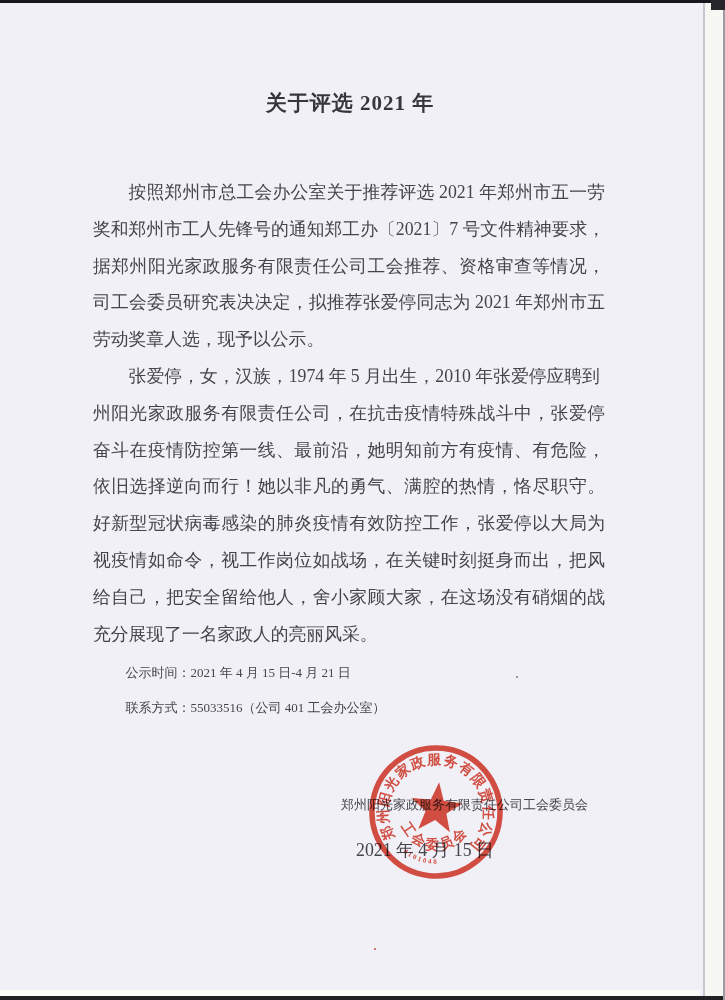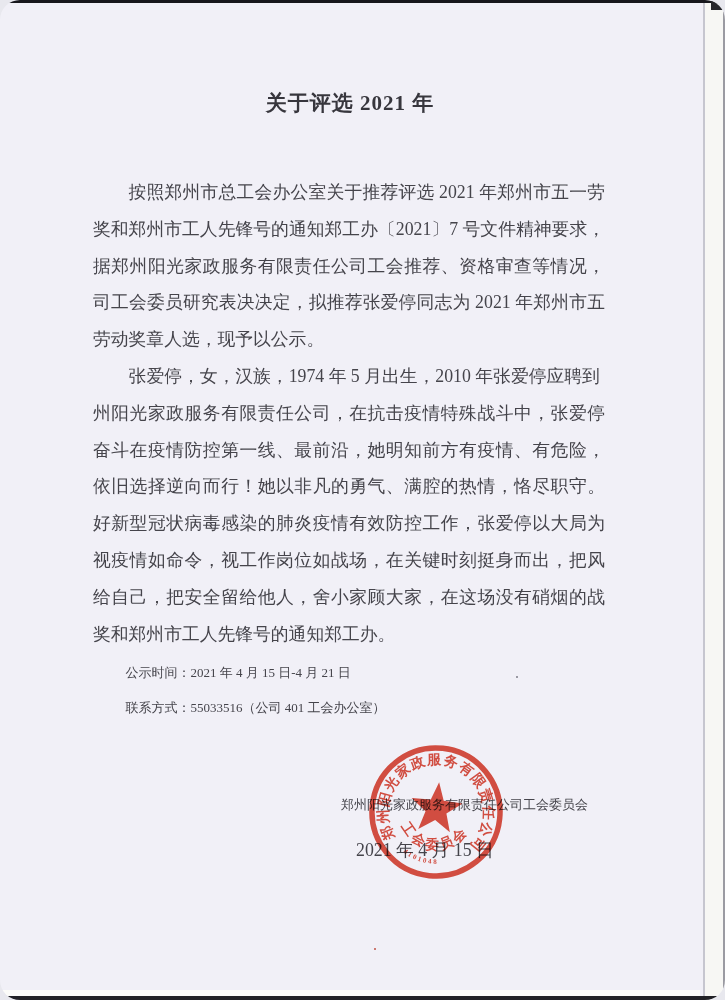--- a/index.html
+++ b/index.html
@@ -4,21 +4,20 @@
 <style>
   html,body{margin:0;padding:0;}
   body{background:#e8e8ee;}
   .page{
     position:relative;
     width:725px;height:1000px;
     background:#f1f0f7;
     overflow:hidden;
     font-family:"Liberation Serif","DejaVu Serif",serif;
     color:#45444b;
-    border-radius:20px;
   }
   
   .title-block{
     position:absolute;top:84px;left:70px;width:560px;
     text-align:center;font-weight:bold;font-size:21px;
     line-height:38px;color:#37363d;letter-spacing:1px;
   }
   .body-block{
     position:absolute;top:174px;left:93px;width:512px;
     font-size:17.8px;line-height:36.8px;
@@ -75,21 +74,21 @@
     <div class="tline j">据郑州阳光家政服务有限责任公司工会推荐、资格审查等情况，经公</div>
     <div class="tline j">司工会委员研究表决决定，拟推荐张爱停同志为 2021 年郑州市五一</div>
     <div class="tline">劳动奖章人选，现予以公示。</div>
     <div class="tline indent">张爱停，女，汉族，1974 年 5 月出生，2010 年张爱停应聘到郑</div>
     <div class="tline j">州阳光家政服务有限责任公司，在抗击疫情特殊战斗中，张爱停坚守</div>
     <div class="tline j">奋斗在疫情防控第一线、最前沿，她明知前方有疫情、有危险，但她</div>
     <div class="tline j">依旧选择逆向而行！她以非凡的勇气、满腔的热情，恪尽职守。为做</div>
     <div class="tline j">好新型冠状病毒感染的肺炎疫情有效防控工作，张爱停以大局为重，</div>
     <div class="tline j">视疫情如命令，视工作岗位如战场，在关键时刻挺身而出，把风险留</div>
     <div class="tline j">给自己，把安全留给他人，舍小家顾大家，在这场没有硝烟的战场上</div>
-    <div class="tline">奖和郑州市工人先锋号的通知郑工办。</div>
+    <div class="tline">充分展现了一名家政人的亮丽风采。</div>
   </div>
 
   <div class="info-block">
     <div class="tline">公示时间：2021 年 4 月 15 日-4 月 21 日</div>
     <div class="tline">联系方式：55033516（公司 401 工会办公室）</div>
   </div>
 
   <div class="signature">郑州阳光家政服务有限责任公司工会委员会</div>
   <div class="date">2021 年 4 月 15 日</div>
 

